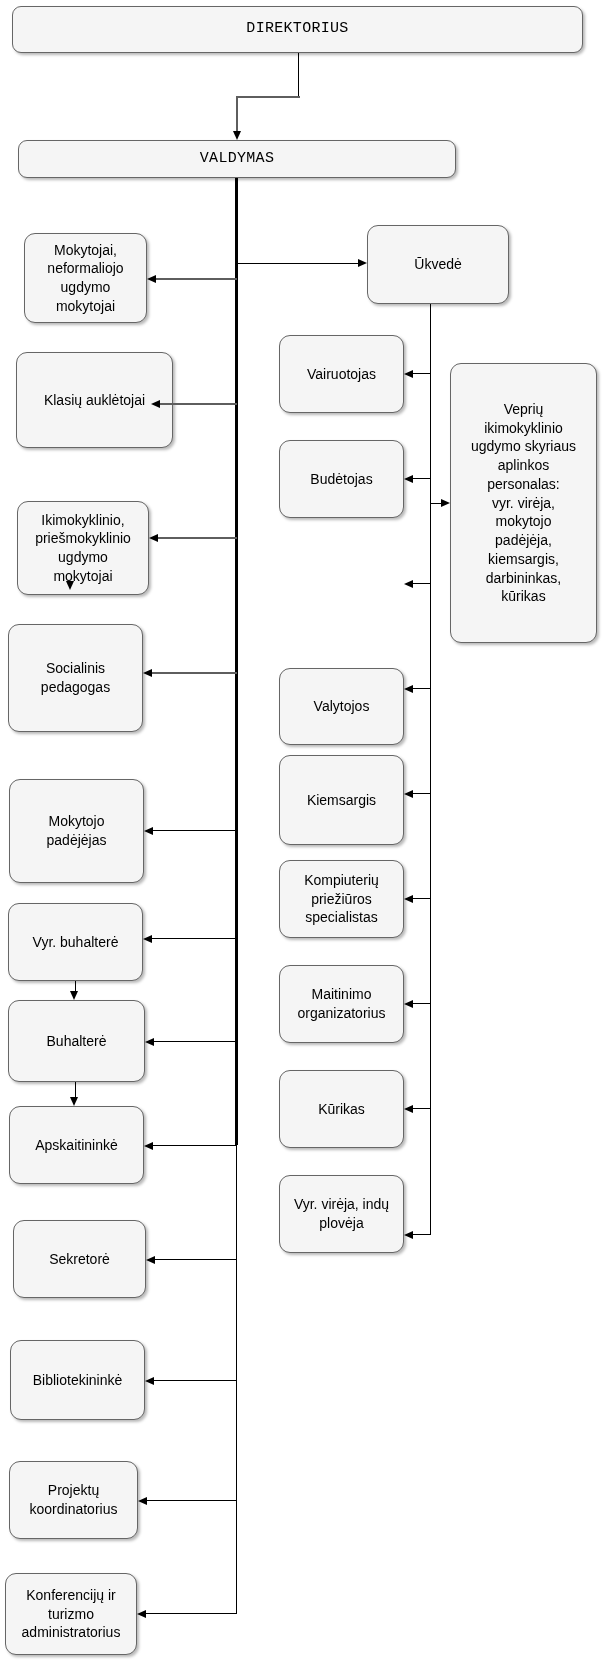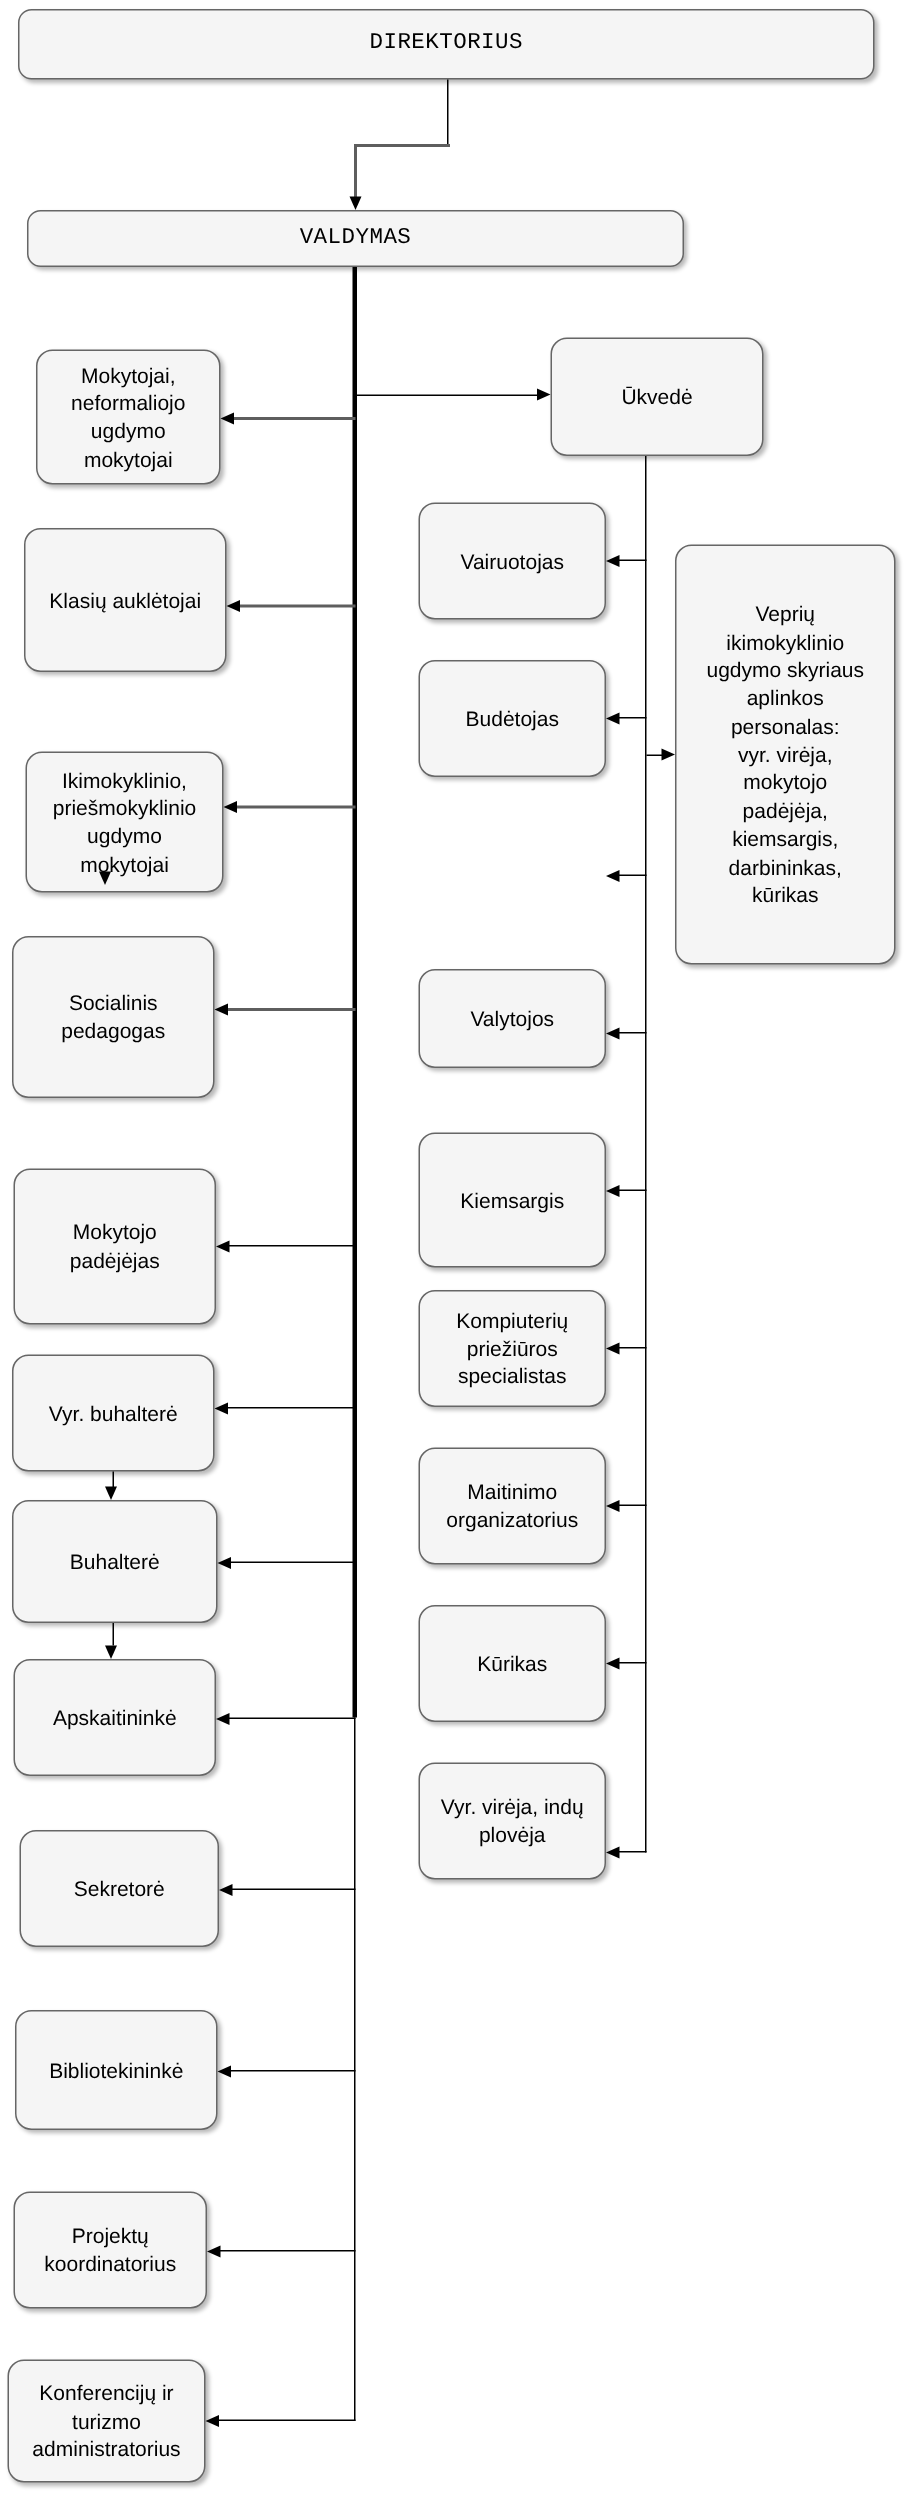--- a/index.html
+++ b/index.html
@@ -41,21 +41,21 @@
   <div class="vl gray th" style="left:236px;top:96px;height:36px"></div>
   <div class="ah down" style="left:232.5px;top:131px"></div>
 
   <div class="vl trunk" style="left:235px;top:178px;height:967px"></div>
   <div class="vl" style="left:236px;top:1145px;height:469px"></div>
 
   <div class="box" style="left:24px;top:233px;width:123px;height:90px">Mokytojai,
 neformaliojo
 ugdymo
 mokytojai</div>
-  <div class="box" style="left:16px;top:352px;width:135px;height:96px">Klasių auklėtojai</div>
+  <div class="box" style="left:16px;top:352px;width:157px;height:96px">Klasių auklėtojai</div>
   <div class="box" style="left:17px;top:501px;width:132px;height:94px">Ikimokyklinio,
 priešmokyklinio
 ugdymo
 mokytojai</div>
   <div class="box" style="left:8px;top:624px;width:135px;height:108px">Socialinis
 pedagogas</div>
   <div class="box" style="left:9px;top:779px;width:135px;height:104px">Mokytojo
 padėjėjas</div>
   <div class="box" style="left:8px;top:903px;width:135px;height:78px">Vyr. buhalterė</div>
   <div class="box" style="left:8px;top:1000px;width:137px;height:82px">Buhalterė</div>
@@ -113,21 +113,21 @@
 
   <div class="box" style="left:367px;top:225px;width:142px;height:79px">Ūkvedė</div>
 
   <div class="hl" style="left:238px;top:263px;width:122px"></div>
   <div class="ah right" style="left:358px;top:259px"></div>
 
   <div class="vl" style="left:430px;top:304px;height:931px"></div>
 
   <div class="box" style="left:279px;top:335px;width:125px;height:78px">Vairuotojas</div>
   <div class="box" style="left:279px;top:440px;width:125px;height:78px">Budėtojas</div>
-  <div class="box" style="left:279px;top:646px;width:125px;height:66px">Valytojos</div>
+  <div class="box" style="left:279px;top:668px;width:125px;height:77px">Valytojos</div>
   <div class="box" style="left:279px;top:755px;width:125px;height:90px">Kiemsargis</div>
   <div class="box" style="left:279px;top:860px;width:125px;height:78px">Kompiuterių
 priežiūros
 specialistas</div>
   <div class="box" style="left:279px;top:965px;width:125px;height:78px">Maitinimo
 organizatorius</div>
   <div class="box" style="left:279px;top:1070px;width:125px;height:78px">Kūrikas</div>
   <div class="box" style="left:279px;top:1175px;width:125px;height:78px">Vyr. virėja, indų
 plovėja</div>
 

